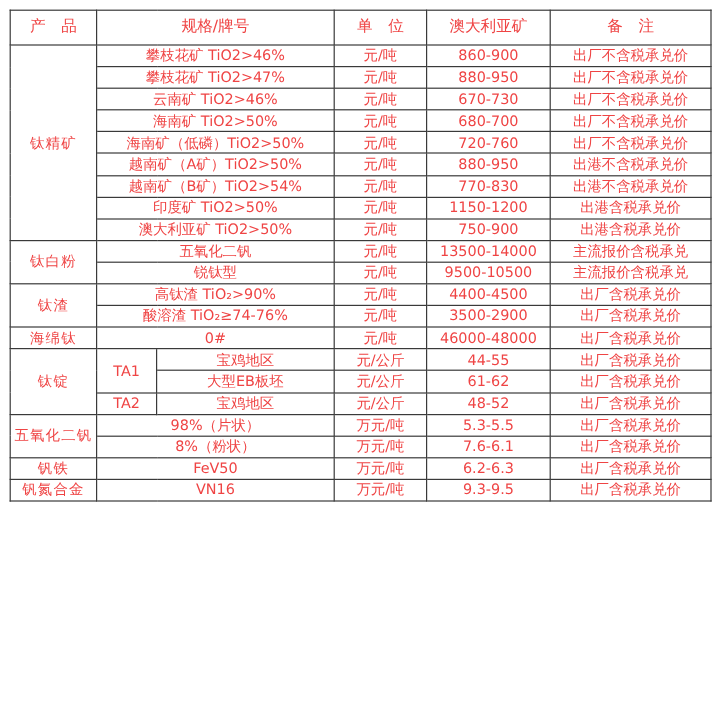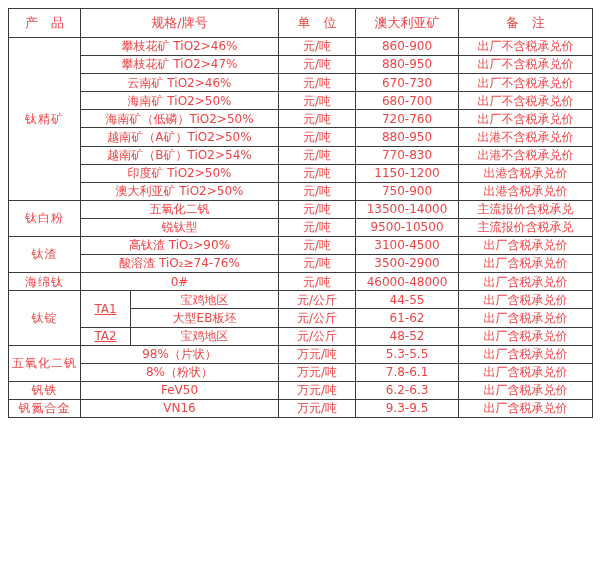--- a/index.html
+++ b/index.html
@@ -14,21 +14,21 @@
   }
   table.price th,table.price td{
     border:1px solid #3a3a3a;
     text-align:center;vertical-align:middle;
     font-weight:normal;font-size:12px;
     padding:0 2px;overflow:hidden;white-space:nowrap;
     line-height:1.2;
   }
   table.price th{font-size:13px;height:28px;}
   td.product{font-size:12.5px;letter-spacing:1px;}
-  td.grade{font-size:11.5px;text-decoration:underline;}
+  td.grade{font-size:11.5px;}
 </style>
 </head>
 <body>
 
 <table class="price">
   <colgroup>
     <col style="width:72px">
       <col style="width:50px">
       <col style="width:148px">
     <col style="width:77px">
@@ -111,21 +111,21 @@
     <td colspan="2">锐钛型</td>
     <td>元/吨</td>
     <td>9500-10500</td>
     <td>主流报价含税承兑</td>
   </tr>
 
   <tr>
     <td class="product" rowspan="2">钛渣</td>
     <td colspan="2">高钛渣 TiO₂&gt;90%</td>
     <td>元/吨</td>
-    <td>3100-4500</td>
+    <td>4400-4500</td>
     <td>出厂含税承兑价</td>
   </tr>
   <tr>
     <td colspan="2">酸溶渣 TiO₂≥74-76%</td>
     <td>元/吨</td>
     <td>3500-2900</td>
     <td>出厂含税承兑价</td>
   </tr>
 
   <tr>
@@ -161,21 +161,21 @@
   <tr>
     <td class="product" rowspan="2">五氧化二钒</td>
     <td colspan="2">98%（片状）</td>
     <td>万元/吨</td>
     <td>5.3-5.5</td>
     <td>出厂含税承兑价</td>
   </tr>
   <tr>
     <td colspan="2">8%（粉状）</td>
     <td>万元/吨</td>
-    <td>7.8-6.1</td>
+    <td>7.6-6.1</td>
     <td>出厂含税承兑价</td>
   </tr>
 
   <tr>
     <td class="product">钒铁</td>
     <td colspan="2">FeV50</td>
     <td>万元/吨</td>
     <td>6.2-6.3</td>
     <td>出厂含税承兑价</td>
   </tr>

